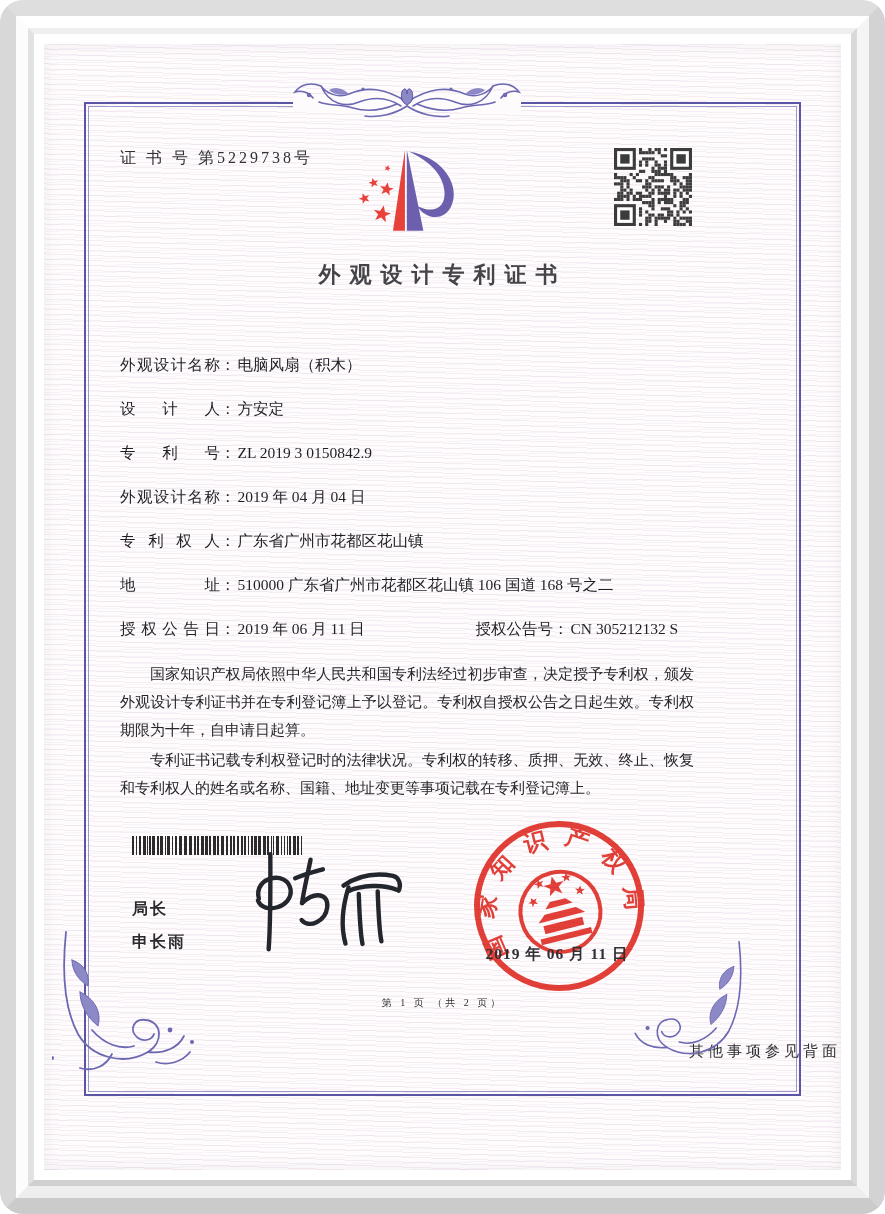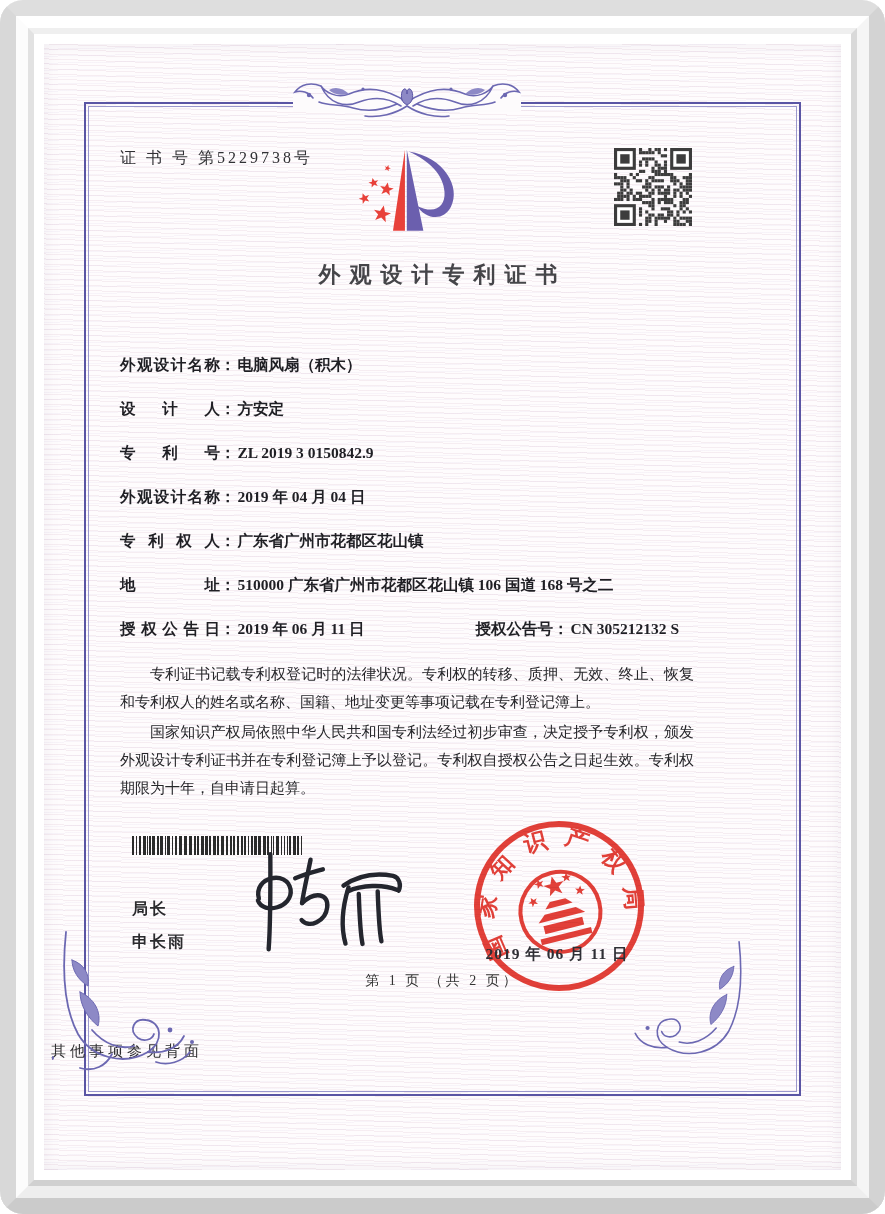--- a/index.html
+++ b/index.html
@@ -20,39 +20,39 @@
   
   .borderbox{position:absolute;left:40px;right:40px;top:58px;bottom:74px;
       border:2px solid #5a55a4;z-index:1;}
   .borderbox::after{content:"";position:absolute;inset:2px;border:1px solid #9b98cd;}
   .orn{position:absolute;z-index:3;}
   
   .cert-no{position:absolute;left:76px;top:104px;font-size:16px;letter-spacing:3px;color:#303034;z-index:2;}
   .title{position:absolute;left:0;right:0;top:216px;text-align:center;font-size:22px;font-weight:600;
       letter-spacing:9px;color:#454549;z-index:2;}
   .fields{position:absolute;left:76px;right:56px;top:306px;z-index:2;font-size:15.5px;color:#1f1f24;}
-  .row{display:flex;align-items:flex-end;line-height:29px;margin-bottom:15px;white-space:nowrap;font-weight:bold;}
+  .row{display:flex;align-items:flex-end;line-height:29px;margin-bottom:15px;white-space:nowrap;}
   .lab{display:inline-block;width:100px;text-align:justify;text-align-last:justify;}
   .val{margin-left:2px;}
   .val-fixed{display:inline-block;width:238px;margin-left:2px;}
   .paras{position:absolute;left:76px;top:616px;width:574px;z-index:2;font-size:15px;line-height:28px;
       color:#26262a;text-align:justify;}
   .paras p{margin:0 0 2px 0;text-indent:2em;}
   .barcode{position:absolute;left:88px;top:792px;width:182px;height:19px;z-index:2;font-size:0;}
   .barcode span{display:inline-block;height:100%;background:#2b2b2b;vertical-align:top;}
   .signer{position:absolute;left:88px;top:840px;z-index:2;
       font-family:"Liberation Sans","DejaVu Sans",sans-serif;font-size:16px;font-weight:600;
       color:#2b2b2e;line-height:33px;letter-spacing:2px;margin-top:8px;}
   .sig{position:absolute;left:200px;top:802px;z-index:2;transform:rotate(-2deg);}
   .seal{position:absolute;left:425px;top:772px;z-index:4;mix-blend-mode:multiply;opacity:.95;}
   .seal-date{position:absolute;left:408px;top:900px;width:210px;text-align:center;z-index:5;
       font-size:15.5px;font-weight:600;letter-spacing:1px;color:#2e2e34;}
-  .page-info{position:absolute;left:0;right:0;top:928px;text-align:center;z-index:2;
-      font-size:14px;letter-spacing:3px;color:#333;}
-  .footer-note{position:absolute;left:7px;right:0;top:998px;text-align:left;z-index:2;
+  .page-info{position:absolute;left:0;right:0;top:952px;text-align:center;z-index:2;
+      font-size:10px;letter-spacing:3px;color:#333;}
+  .footer-note{position:absolute;left:7px;right:0;top:998px;text-align:right;z-index:2;
       font-size:15px;letter-spacing:4px;color:#2e2e30;}
   .qr{position:absolute;left:570px;top:104px;width:78px;height:78px;z-index:2;}
   .logo{position:absolute;left:303px;top:92px;z-index:2;}
 </style>
 </head>
 <body>
 
 <div class="scene">
   <div class="f1"></div>
   <div class="f2"></div>
@@ -392,22 +392,22 @@
         <span class="lab">授权公告日</span>
               <span>：</span>
         <span class="val-fixed">2019 年 06 月 11 日</span>
         <span>授权公告号</span>
               <span>：</span>
         <span class="val">CN 305212132 S</span>
       </div>
     </div>
 
     <div class="paras">
+      <p>国家知识产权局依照中华人民共和国专利法经过初步审查，决定授予专利权，颁发外观设计专利证书并在专利登记簿上予以登记。专利权自授权公告之日起生效。专利权期限为十年，自申请日起算。</p>
       <p>专利证书记载专利权登记时的法律状况。专利权的转移、质押、无效、终止、恢复和专利权人的姓名或名称、国籍、地址变更等事项记载在专利登记簿上。</p>
-      <p>国家知识产权局依照中华人民共和国专利法经过初步审查，决定授予专利权，颁发外观设计专利证书并在专利登记簿上予以登记。专利权自授权公告之日起生效。专利权期限为十年，自申请日起算。</p>
     </div>
 
     <div id="bc" class="barcode"><span style="width:2px;margin-right:2px"></span><span style="width:1px;margin-right:2px"></span><span style="width:2px;margin-right:2px"></span><span style="width:3px;margin-right:1px"></span><span style="width:1px;margin-right:1px"></span><span style="width:2px;margin-right:1px"></span><span style="width:3px;margin-right:2px"></span><span style="width:2px;margin-right:1px"></span><span style="width:3px;margin-right:2px"></span><span style="width:1px;margin-right:1px"></span><span style="width:3px;margin-right:2px"></span><span style="width:1px;margin-right:2px"></span><span style="width:2px;margin-right:2px"></span><span style="width:3px;margin-right:2px"></span><span style="width:3px;margin-right:2px"></span><span style="width:3px;margin-right:2px"></span><span style="width:2px;margin-right:1px"></span><span style="width:2px;margin-right:2px"></span><span style="width:3px;margin-right:1px"></span><span style="width:3px;margin-right:1px"></span><span style="width:2px;margin-right:2px"></span><span style="width:3px;margin-right:1px"></span><span style="width:2px;margin-right:2px"></span><span style="width:3px;margin-right:2px"></span><span style="width:2px;margin-right:2px"></span><span style="width:2px;margin-right:1px"></span><span style="width:2px;margin-right:2px"></span><span style="width:2px;margin-right:2px"></span><span style="width:2px;margin-right:1px"></span><span style="width:2px;margin-right:2px"></span><span style="width:1px;margin-right:2px"></span><span style="width:2px;margin-right:1px"></span><span style="width:3px;margin-right:1px"></span><span style="width:3px;margin-right:2px"></span><span style="width:3px;margin-right:1px"></span><span style="width:2px;margin-right:2px"></span><span style="width:1px;margin-right:1px"></span><span style="width:1px;margin-right:2px"></span><span style="width:3px;margin-right:2px"></span><span style="width:1px;margin-right:2px"></span><span style="width:1px;margin-right:2px"></span><span style="width:1px;margin-right:1px"></span><span style="width:2px;margin-right:2px"></span><span style="width:3px;margin-right:1px"></span><span style="width:2px;margin-right:2px"></span><span style="width:1px;margin-right:2px"></span></div>
 
     <div class="signer">
       <div>局长</div>
       <div>申长雨</div>
     </div>
 
     <svg class="sig" width="175" height="110" viewBox="0 0 175 110">

